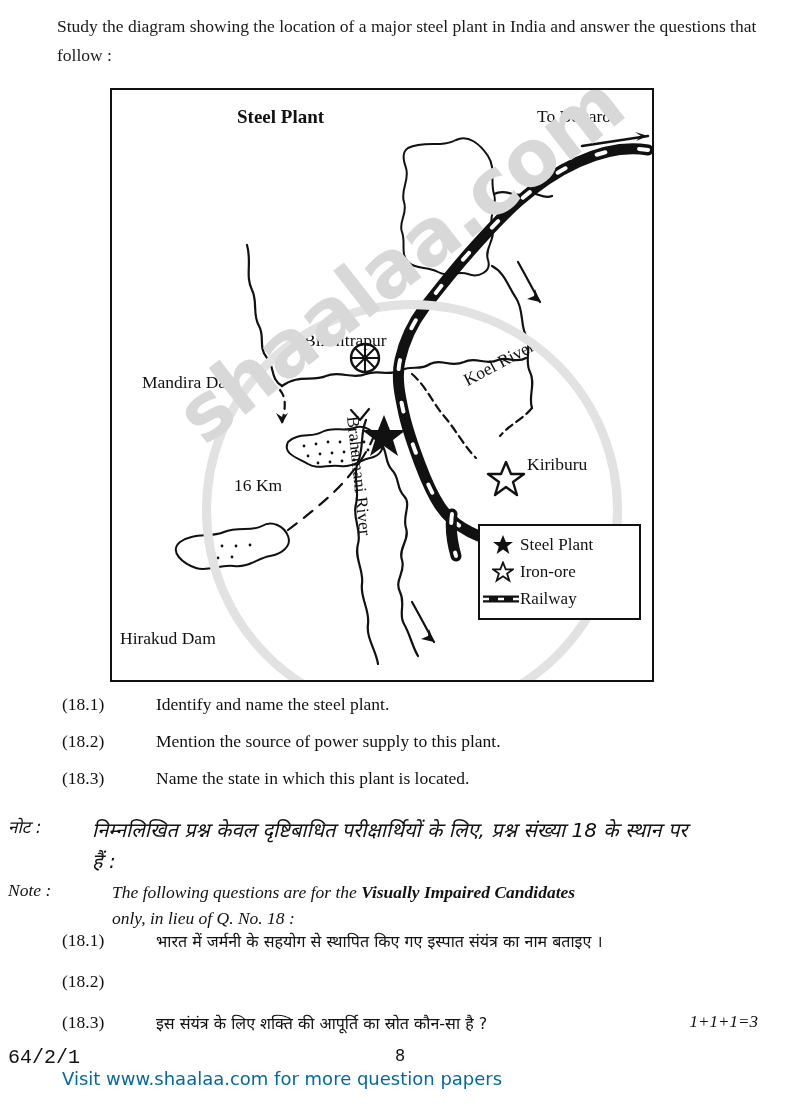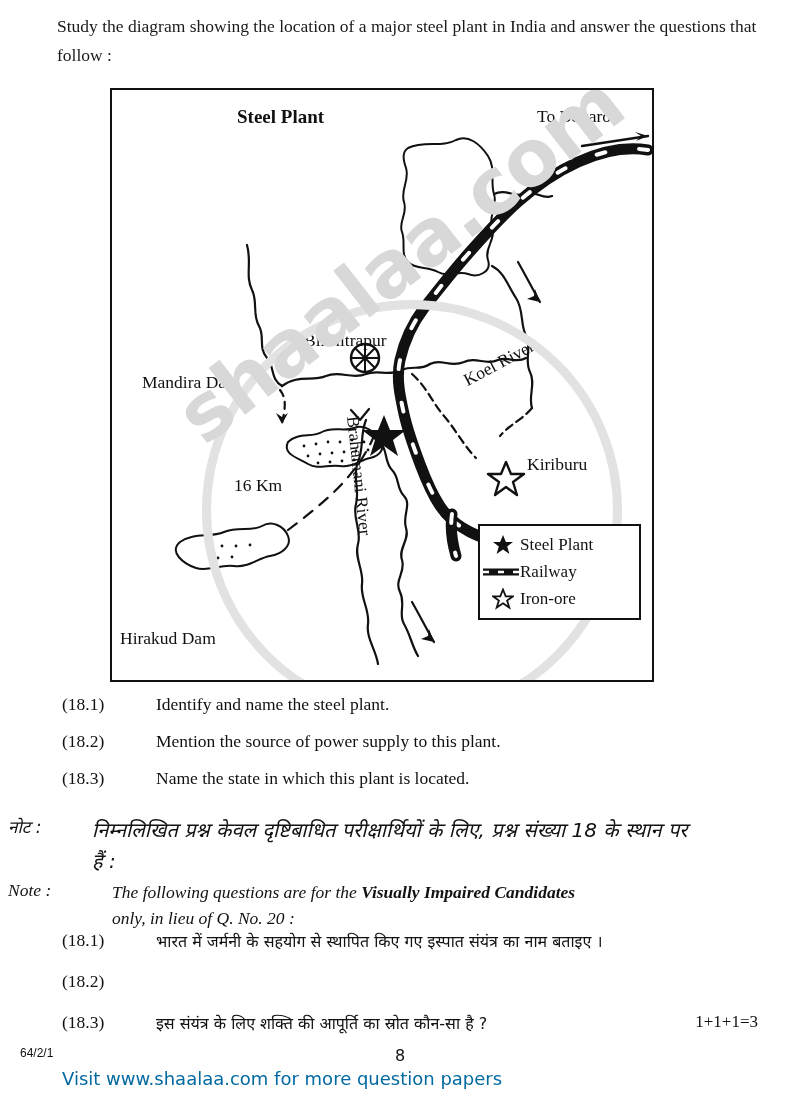--- a/index.html
+++ b/index.html
@@ -160,31 +160,32 @@
     font-size: 17.5px;
     line-height: 26px;
     color: #111;
   }
   #note-en-body b { font-weight: bold; }
 
   #marks {
     position: absolute;
     right: 42px;
     top: 1012px;
+    font-style: italic;
     font-size: 17px;
     font-family: "Liberation Serif", serif;
   }
 
   
   #footer-code {
     position: absolute;
-    left: 20px;
+    left: 8px;
     top: 1046px;
-    font-family: Liberation Sans, sans-serif;
-    font-size: 12px;
+    font-family: Liberation Mono, monospace;
+    font-size: 20px;
     color: #111;
   }
   #footer-page {
     position: absolute;
     left: 395px;
     top: 1046px;
     font-family: "DejaVu Sans", sans-serif;
     font-size: 16px;
     color: #111;
   }
@@ -348,38 +349,38 @@
       <span class="legend-sym">
         <svg width="22" height="22" viewBox="0 0 22 22" aria-hidden="true">
           <polygon points="11,1 13.9,8 21,8 15.2,12.4 17.4,20 11,15.6 4.6,20 6.8,12.4 1,8 8.1,8" fill="#111"></polygon>
         </svg>
       </span>
       <span class="legend-txt">Steel Plant</span>
     </div>
 
 
     <div class="legend-row">
+      <span class="legend-sym">
+        <svg width="22" height="22" viewBox="0 0 22 22" aria-hidden="true">
+          <polygon points="11,1.5 13.7,8.3 21,8.3 15.1,12.6 17.3,19.6 11,15.3 4.7,19.6 6.9,12.6 1,8.3 8.3,8.3" fill="#fff" stroke="#111" stroke-width="1.8"></polygon>
+        </svg>
+      </span>
+      <span class="legend-txt">Iron-ore</span>
+    </div>
+
+    <div class="legend-row">
       <span class="legend-sym" style="flex:0 0 34px;">
         <svg width="38" height="14" viewBox="0 0 38 14" aria-hidden="true" style="margin-left:-4px">
           <line x1="1" y1="7" x2="37" y2="7" stroke="#111" stroke-width="7"></line>
           <line x1="1" y1="7" x2="37" y2="7" stroke="#fff" stroke-width="2.6" stroke-dasharray="6 9"></line>
         </svg>
       </span>
       <span class="legend-txt">Railway</span>
     </div>
 
-    <div class="legend-row">
-      <span class="legend-sym">
-        <svg width="22" height="22" viewBox="0 0 22 22" aria-hidden="true">
-          <polygon points="11,1.5 13.7,8.3 21,8.3 15.1,12.6 17.3,19.6 11,15.3 4.7,19.6 6.9,12.6 1,8.3 8.3,8.3" fill="#fff" stroke="#111" stroke-width="1.8"></polygon>
-        </svg>
-      </span>
-      <span class="legend-txt">Iron-ore</span>
-    </div>
-
   </div>
 </div>
 
 <div class="qrow" style="left:62px; top:694px;">
   <span class="qnum">(18.1)</span>
   <span class="qtxt">Identify and name the steel plant.</span>
 </div>
 <div class="qrow" style="left:62px; top:731px;">
   <span class="qnum">(18.2)</span>
   <span class="qtxt">Mention the source of power supply to this plant.</span>
@@ -393,21 +394,21 @@
 <div id="note-hi-body">
   <div>निम्नलिखित प्रश्न केवल दृष्टिबाधित परीक्षार्थियों के लिए, प्रश्न संख्या 18 के स्थान पर</div>
   <div>हैं :</div>
 </div>
 
 <div id="note-en-label">Note :</div>
 <div id="note-en-body">
   <div>
     <span>The following questions are for the </span><b>Visually Impaired Candidates</b>
   </div>
-  <div>only, in lieu of Q. No. 20 :</div>
+  <div>only, in lieu of Q. No. 18 :</div>
 </div>
 
 <div class="qrow qrow-hi" style="left:62px; top:930px;">
   <span class="qnum">(18.1)</span>
   <span class="qtxt">भारत में जर्मनी के सहयोग से स्थापित किए गए इस्पात संयंत्र का नाम बताइए ।</span>
 </div>
 <div class="qrow qrow-hi" style="left:62px; top:971px;">
   <span class="qnum">(18.2)</span>
 </div>
 <div class="qrow qrow-hi" style="left:62px; top:1012px;">

